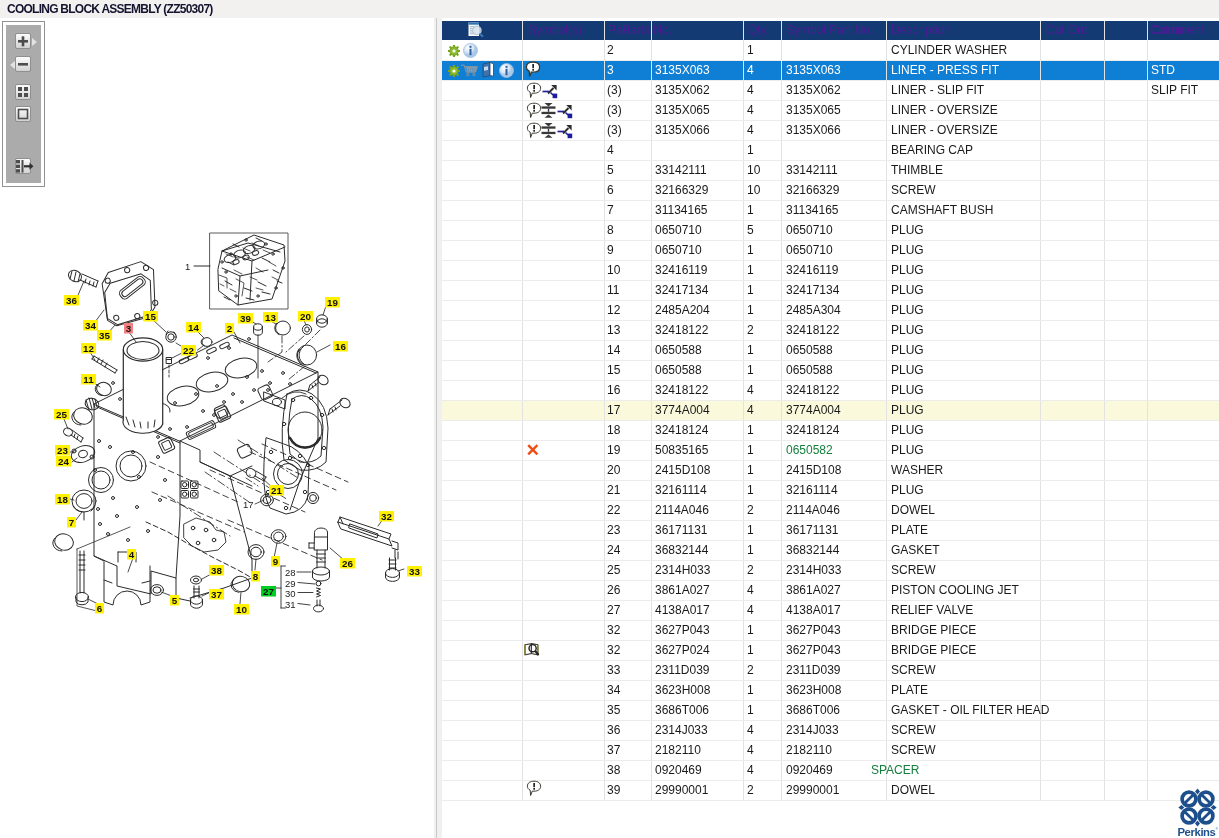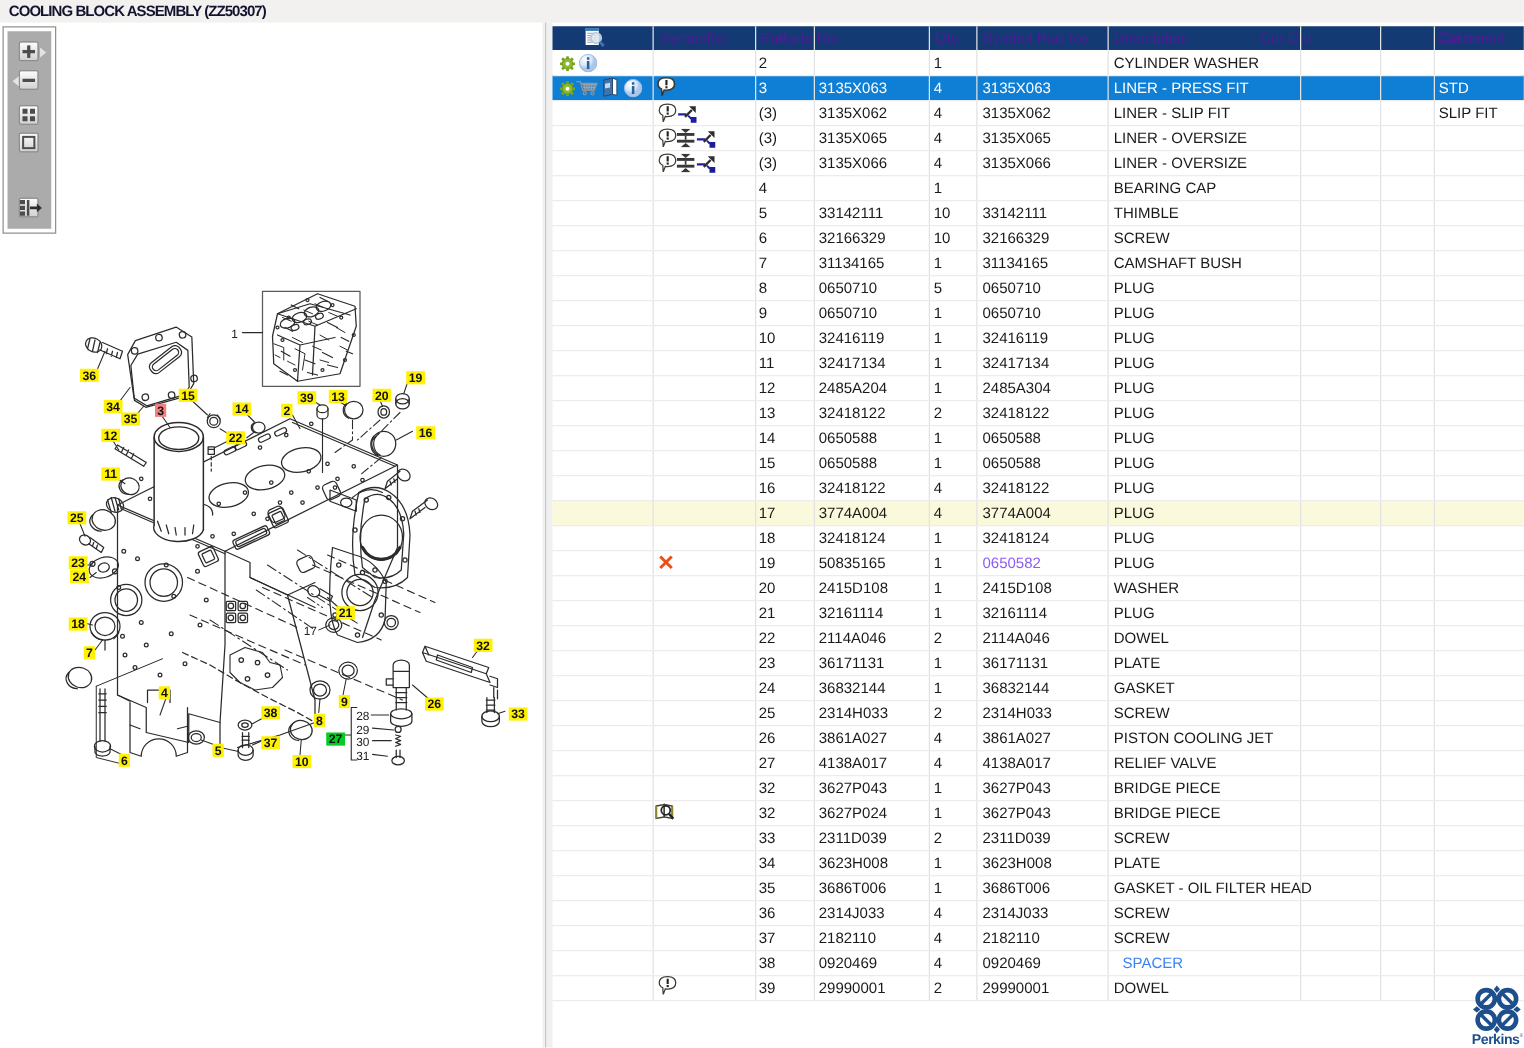--- a/index.html
+++ b/index.html
@@ -56,21 +56,21 @@
       <polygon points="15.5,4.8 19.5,8.3 15.5,11.8" fill="#2f2f2f"></polygon>
     </svg>
   </div>
 <div class="hdr"></div>
 <div class="hc" style="left:528px">Symbol(s)</div>
 <div class="hc" style="left:608px">Part</div>
 <div class="hc" style="left:622px">Parts No.</div>
 <div class="hc" style="left:748px">Qty.</div>
 <div class="hc" style="left:786px">Symbol Part No.</div>
 <div class="hc" style="left:891px">Description</div>
-<div class="hc" style="left:1008px">Cut Out</div>
+<div class="hc" style="left:1046px">Cut Out</div>
 <div class="hc" style="left:1150px">Cut In</div>
 <div class="hc" style="left:1152px">Comment</div>
 <svg style="position:absolute;left:468px;top:22px" width="17" height="17">
     <rect x="0.5" y="0.5" width="10.5" height="13.5" fill="#fff"></rect>
     <rect x="0.5" y="0.5" width="10.5" height="2.2" fill="#2e75b5"></rect>
     <g stroke="#8fa3b5" stroke-width="0.8">
       <line x1="1.8" y1="4.6" x2="9.6" y2="4.6"></line>
       <line x1="1.8" y1="6.4" x2="9.6" y2="6.4"></line>
       <line x1="1.8" y1="8.2" x2="9.6" y2="8.2"></line>
       <line x1="1.8" y1="10" x2="9.6" y2="10"></line>
@@ -263,21 +263,21 @@
     <span class="cell" style="left:165px;color:#1a1a1a">18</span>
     <span class="cell" style="left:213px;color:#1a1a1a">32418124</span>
     <span class="cell" style="left:305px;color:#1a1a1a">1</span>
     <span class="cell" style="left:344px;color:#1a1a1a">32418124</span>
     <span class="cell" style="left:449px;color:#1a1a1a">PLUG</span>
   </div>
 <div class="row" style="top:440px">
     <span class="cell" style="left:165px;color:#1a1a1a">19</span>
     <span class="cell" style="left:213px;color:#1a1a1a">50835165</span>
     <span class="cell" style="left:305px;color:#1a1a1a">1</span>
-    <span class="cell" style="left:344px;color:#8b5cf6">0650582</span>
+    <span class="cell" style="left:344px;color:#15803d">0650582</span>
     <span class="cell" style="left:449px;color:#1a1a1a">PLUG</span>
   </div>
 <div class="row" style="top:460px">
     <span class="cell" style="left:165px;color:#1a1a1a">20</span>
     <span class="cell" style="left:213px;color:#1a1a1a">2415D108</span>
     <span class="cell" style="left:305px;color:#1a1a1a">1</span>
     <span class="cell" style="left:344px;color:#1a1a1a">2415D108</span>
     <span class="cell" style="left:449px;color:#1a1a1a">WASHER</span>
   </div>
 <div class="row" style="top:480px">
@@ -376,21 +376,21 @@
     <span class="cell" style="left:213px;color:#1a1a1a">2182110</span>
     <span class="cell" style="left:305px;color:#1a1a1a">4</span>
     <span class="cell" style="left:344px;color:#1a1a1a">2182110</span>
     <span class="cell" style="left:449px;color:#1a1a1a">SCREW</span>
   </div>
 <div class="row" style="top:760px">
     <span class="cell" style="left:165px;color:#1a1a1a">38</span>
     <span class="cell" style="left:213px;color:#1a1a1a">0920469</span>
     <span class="cell" style="left:305px;color:#1a1a1a">4</span>
     <span class="cell" style="left:344px;color:#1a1a1a">0920469</span>
-    <span class="cell" style="left:456px;color:#3b82f6">SPACER</span>
+    <span class="cell" style="left:429px;color:#15803d">SPACER</span>
   </div>
 <div class="row" style="top:780px">
     <span class="cell" style="left:165px;color:#1a1a1a">39</span>
     <span class="cell" style="left:213px;color:#1a1a1a">29990001</span>
     <span class="cell" style="left:305px;color:#1a1a1a">2</span>
     <span class="cell" style="left:344px;color:#1a1a1a">29990001</span>
     <span class="cell" style="left:449px;color:#1a1a1a">DOWEL</span>
   </div>
 <svg style="position:absolute;left:448px;top:45px" width="12" height="12">
     <rect x="4.9" y="-0.2" width="2.2" height="2.6" rx="0.6" fill="#79a81f" transform="rotate(0 6 6)"></rect>

